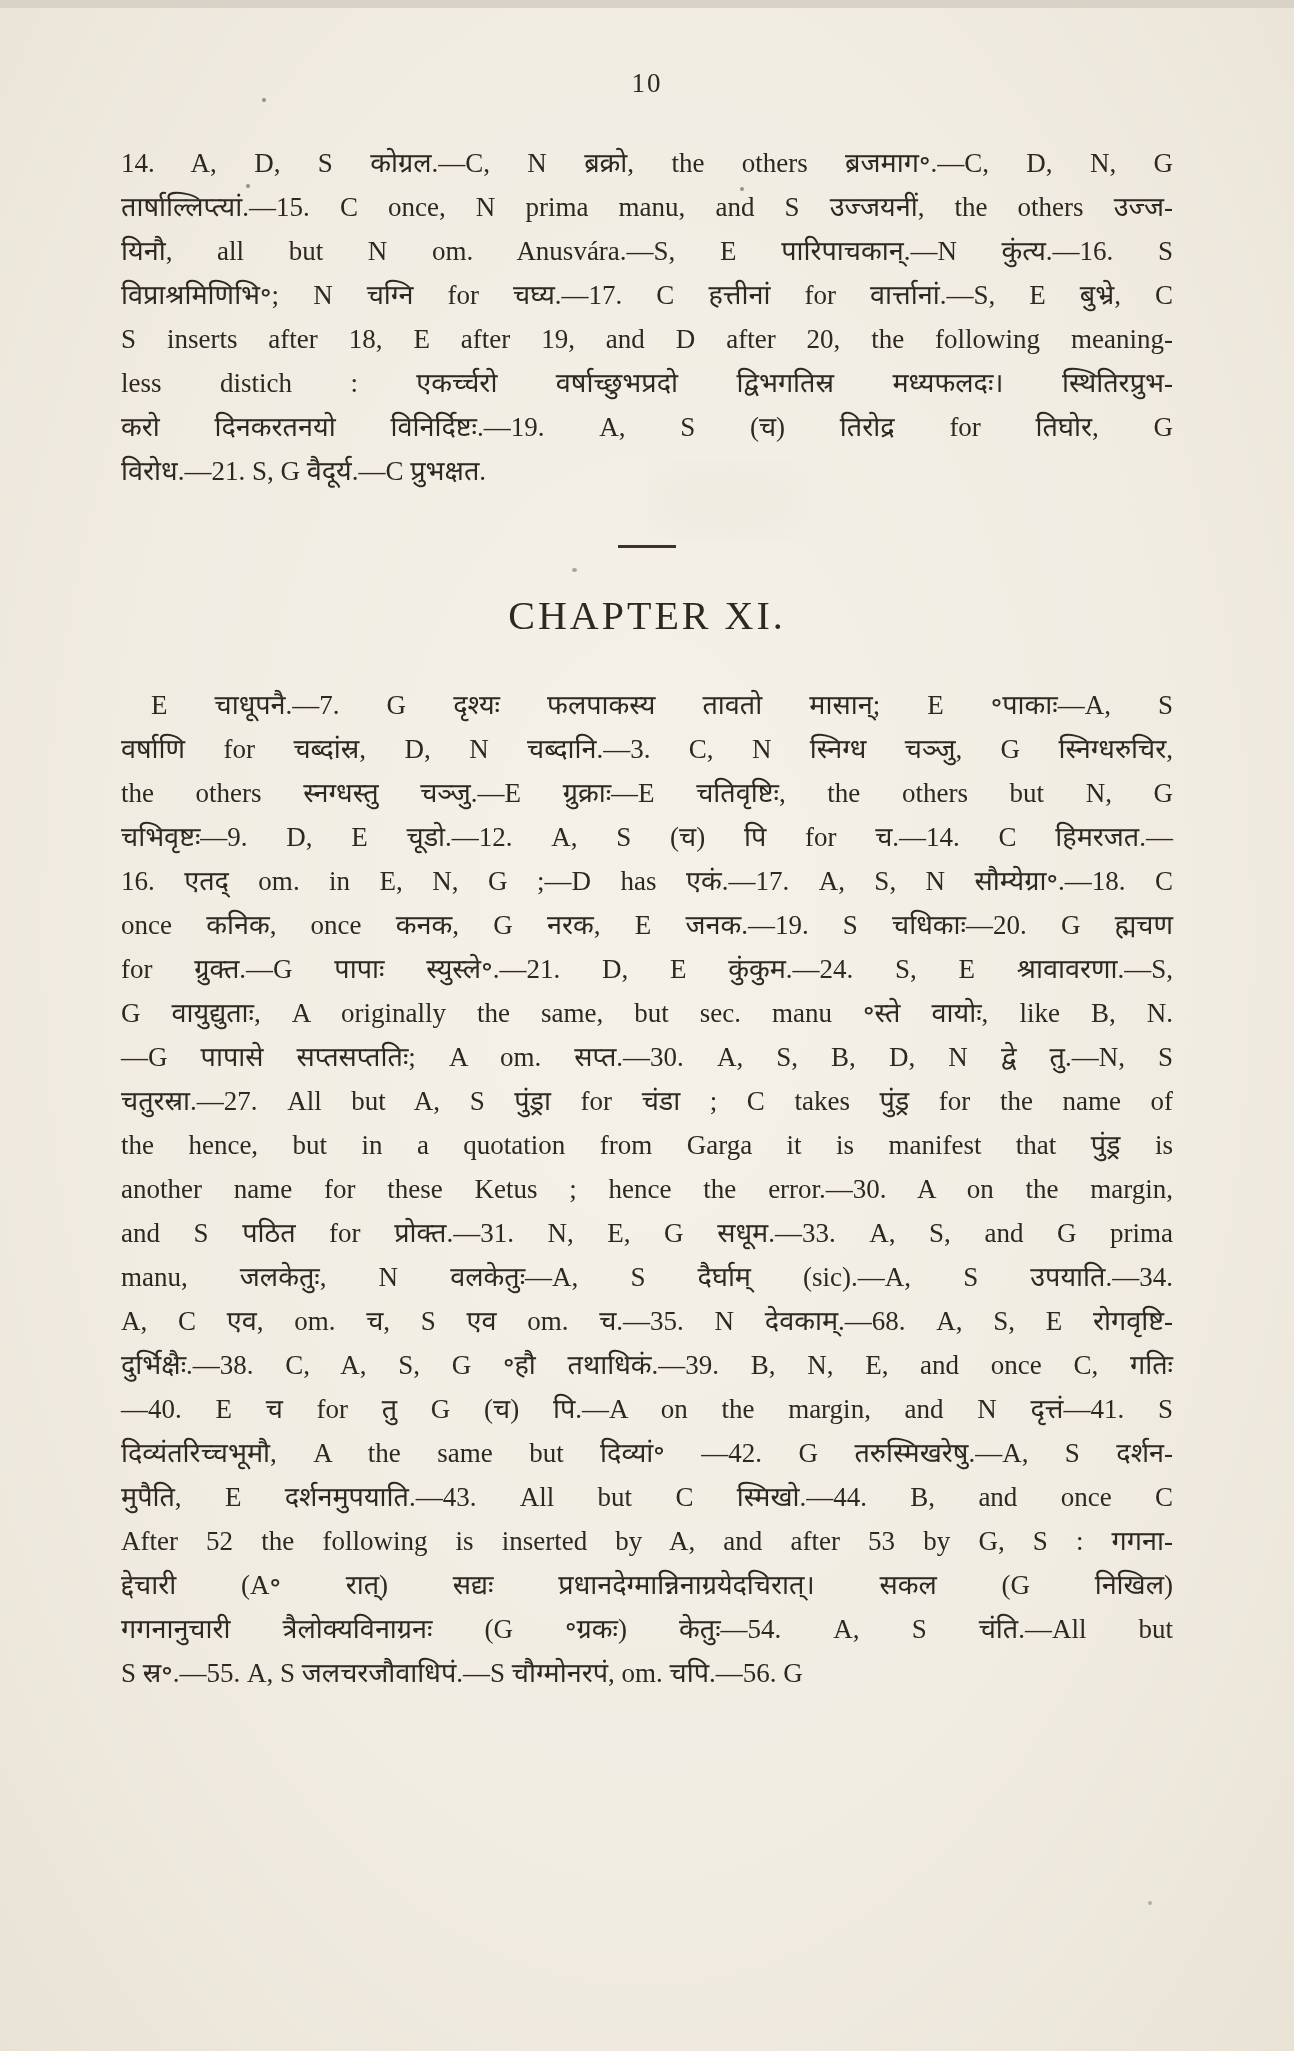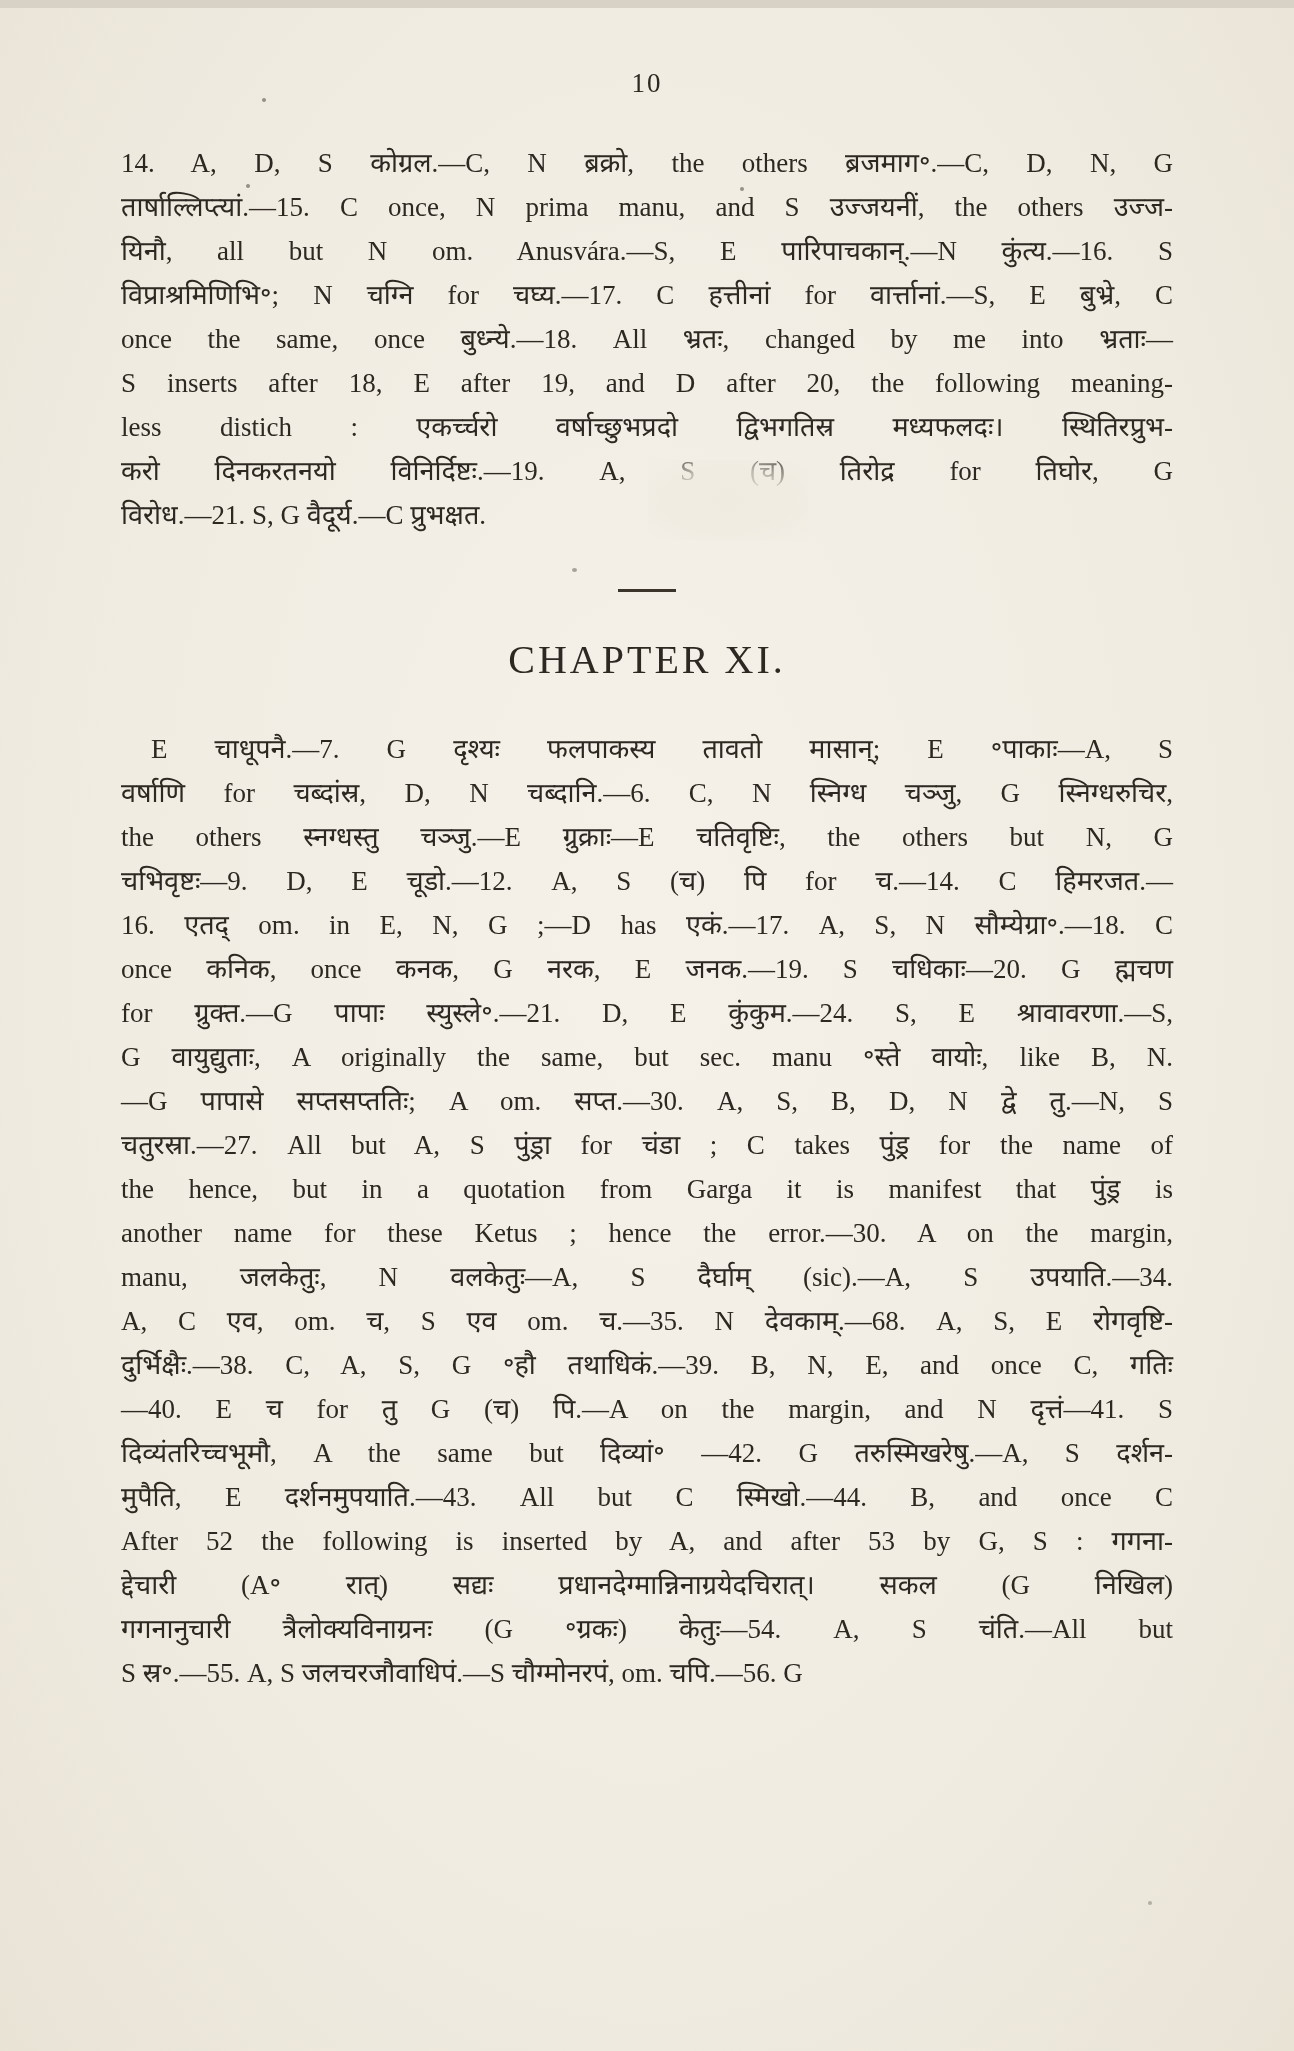--- a/index.html
+++ b/index.html
@@ -80,46 +80,46 @@
   <div class="speck s4"></div>
   <div class="speck s5"></div>
 
   <div class="pageno">10</div>
 
   <div class="para para1">
       <div class="line">14. A, D, S कोग्रल.—C, N ब्रक्रो, the others ब्रजमाग॰.—C, D, N, G</div>
       <div class="line">तार्षाल्लिप्त्यां.—15. C once, N prima manu, and S उज्जयनीं, the others उज्ज-</div>
       <div class="line">यिनौ, all but N om. Anusvára.—S, E पारिपाचकान्.—N कुंत्य.—16. S</div>
       <div class="line">विप्राश्रमिणिभि॰; N चग्नि for चघ्य.—17. C हत्तीनां for वार्त्तानां.—S, E बुभ्रे, C</div>
-      <div class="line">once the same, once बुध्न्ये.—18. All भ्रतः, changed by me into भ्रताः—</div>
       <div class="line">S inserts after 18, E after 19, and D after 20, the following meaning-</div>
       <div class="line">less distich : एकर्च्चरो वर्षाच्छुभप्रदो द्विभगतिस्र मध्यफलदः। स्थितिरप्रुभ-</div>
       <div class="line">करो दिनकरतनयो विनिर्दिष्टः.—19. A, S (च) तिरोद्र for तिघोर, G</div>
       <div class="line">विरोध.—21. S, G वैदूर्य.—C प्रुभक्षत.</div>
     </div>
 
   <div class="smudge"></div>
 
   <div class="rule"></div>
 
   <h2 class="chapter">CHAPTER XI.</h2>
 
   <div class="para para2">
       <div class="line">E चाधूपनै.—7. G दृश्यः फलपाकस्य तावतो मासान्; E ॰पाकाः—A, S</div>
-      <div class="line">वर्षाणि for चब्दांस्र, D, N चब्दानि.—6. C, N स्निग्ध चञ्जु, G स्निग्धरुचिर,</div>
+      <div class="line">वर्षाणि for चब्दांस्र, D, N चब्दानि.—3. C, N स्निग्ध चञ्जु, G स्निग्धरुचिर,</div>
       <div class="line">the others स्नग्धस्तु चञ्जु.—E ग्रुक्राः—E चतिवृष्टिः, the others but N, G</div>
       <div class="line">चभिवृष्टः—9. D, E चूडो.—12. A, S (च) पि for च.—14. C हिमरजत.—</div>
       <div class="line">16. एतद् om. in E, N, G ;—D has एकं.—17. A, S, N सौम्येग्रा॰.—18. C</div>
       <div class="line">once कनिक, once कनक, G नरक, E जनक.—19. S चधिकाः—20. G ह्मचण</div>
       <div class="line">for ग्रुक्त.—G पापाः स्युस्ले॰.—21. D, E कुंकुम.—24. S, E श्रावावरणा.—S,</div>
       <div class="line">G वायुद्युताः, A originally the same, but sec. manu ॰स्ते वायोः, like B, N.</div>
       <div class="line">—G पापासे सप्तसप्ततिः; A om. सप्त.—30. A, S, B, D, N द्वे तु.—N, S</div>
       <div class="line">चतुरस्रा.—27. All but A, S पुंड्रा for चंडा ; C takes पुंड्र for the name of</div>
       <div class="line">the hence, but in a quotation from Garga it is manifest that पुंड्र is</div>
       <div class="line">another name for these Ketus ; hence the error.—30. A on the margin,</div>
+      <div class="line">and S पठित for प्रोक्त.—31. N, E, G सधूम.—33. A, S, and G prima</div>
       <div class="line">manu, जलकेतुः, N वलकेतुः—A, S दैर्घाम् (sic).—A, S उपयाति.—34.</div>
       <div class="line">A, C एव, om. च, S एव om. च.—35. N देवकाम्.—68. A, S, E रोगवृष्टि-</div>
       <div class="line">दुर्भिक्षैः.—38. C, A, S, G ॰हौ तथाधिकं.—39. B, N, E, and once C, गतिः</div>
       <div class="line">—40. E च for तु G (च) पि.—A on the margin, and N दृत्तं—41. S</div>
       <div class="line">दिव्यंतरिच्चभूमौ, A the same but दिव्यां॰ —42. G तरुस्मिखरेषु.—A, S दर्शन-</div>
       <div class="line">मुपैति, E दर्शनमुपयाति.—43. All but C स्मिखो.—44. B, and once C</div>
       <div class="line">After 52 the following is inserted by A, and after 53 by G, S : गगना-</div>
       <div class="line">द्देचारी (A॰ रात्) सद्यः प्रधानदेग्मान्निनाग्रयेदचिरात्। सकल (G निखिल)</div>
       <div class="line">गगनानुचारी त्रैलोक्यविनाग्रनः (G ॰ग्रकः) केतुः—54. A, S चंति.—All but</div>
       <div class="line">S स्र॰.—55. A, S जलचरजौवाधिपं.—S चौग्मोनरपं, om. चपि.—56. G</div>

